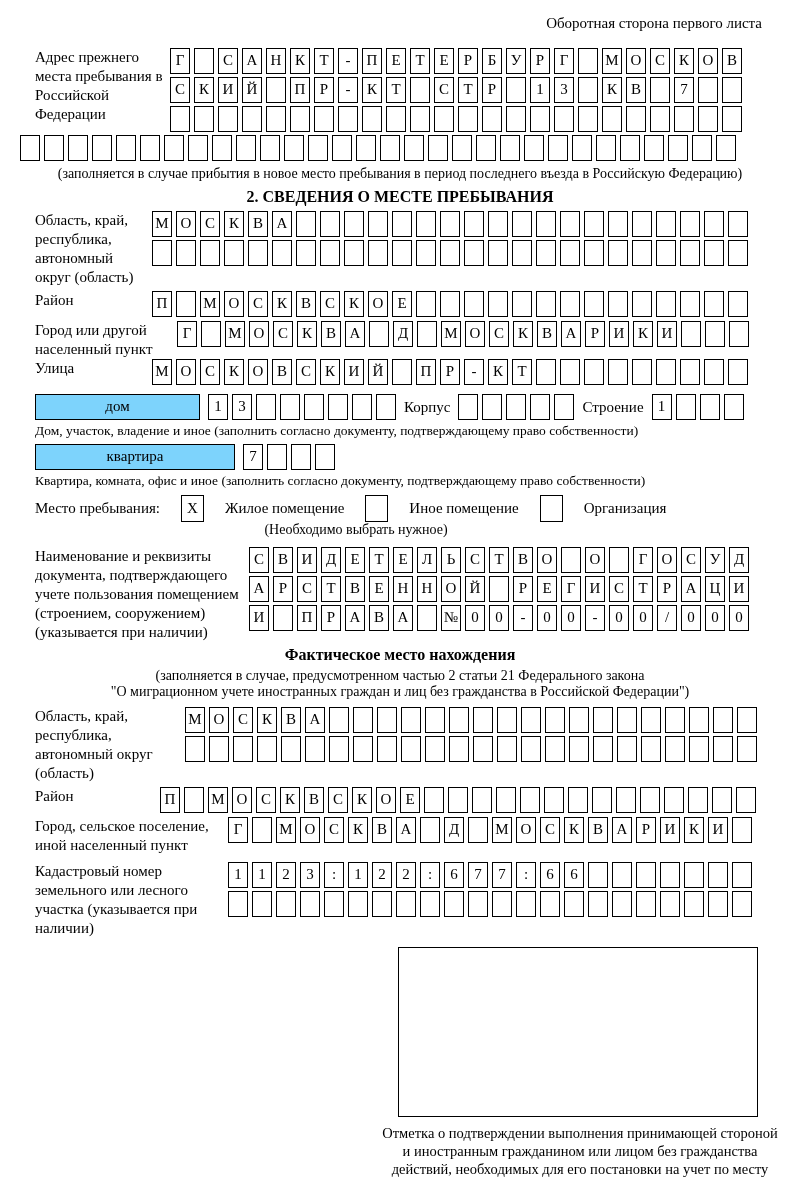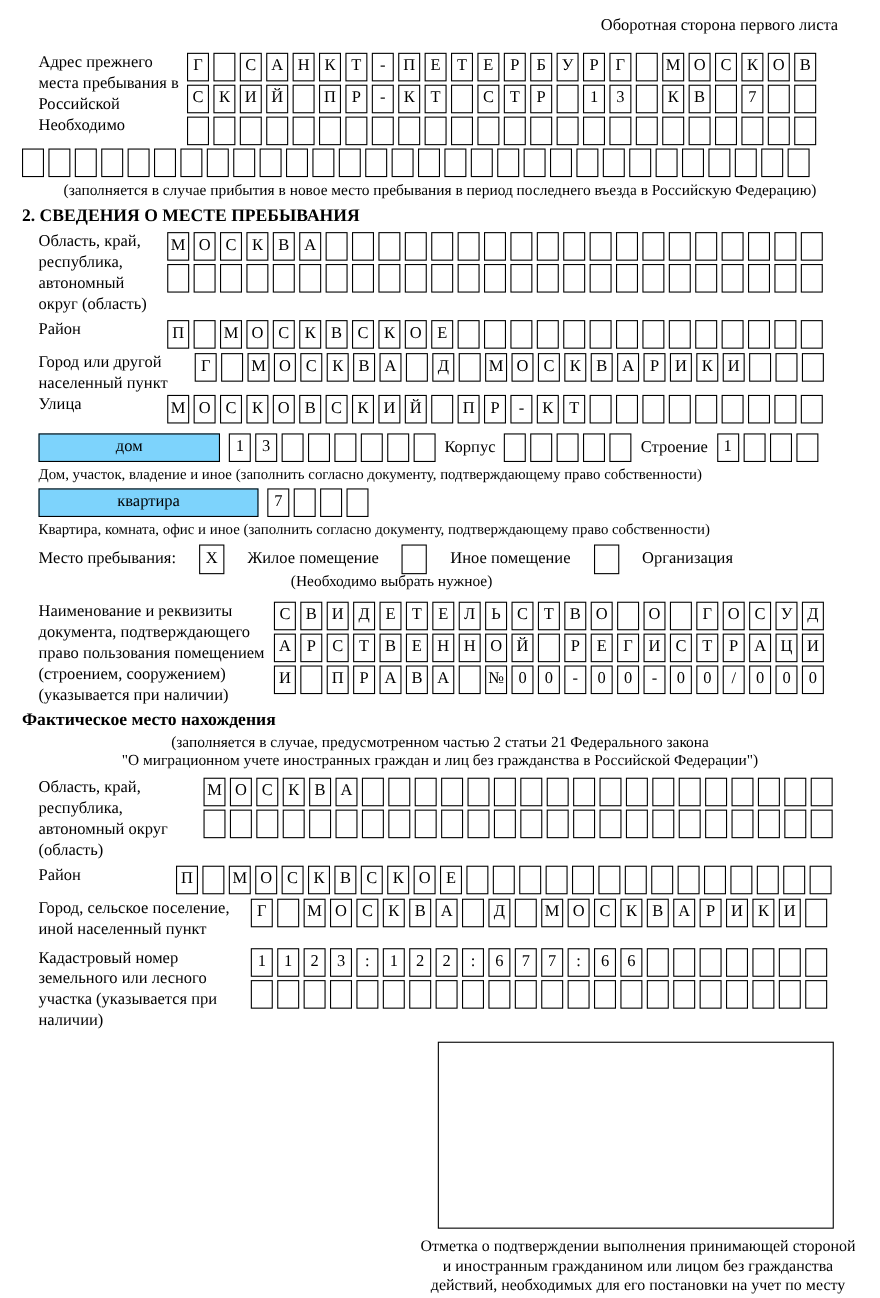--- a/index.html
+++ b/index.html
@@ -9,40 +9,40 @@
   .block{display:flex;align-items:flex-start;}
   .label{font-size:15px;line-height:19px;box-sizing:border-box;padding-left:15px;padding-right:6px;flex:none;}
   .w150{width:150px}.w132{width:132px}.w157{width:157px}.w165{width:165px}.w140{width:140px}.w208{width:208px}.w229{width:229px}
   .rows{display:flex;flex-direction:column;gap:3px;}
   .cellrow{display:flex;gap:4px;flex:none;}
   .cell{box-sizing:border-box;flex:none;width:20px;height:26px;border:1.6px solid #000;
         font-size:15px;line-height:23px;text-align:center;background:#fff;}
   .checkbox .cell{width:23px;height:27px;line-height:24px;}
   .note{font-size:14px;line-height:16px;text-align:center;}
   .note-left{font-size:13.5px;line-height:16px;text-align:left;padding-left:15px;}
-  .sect-title{font-size:16px;font-weight:bold;line-height:19px;}
+  .sect-title{font-size:16px;font-weight:bold;text-align:center;line-height:19px;}
   .widebox{box-sizing:border-box;border:1.6px solid #000;height:26px;font-size:15px;line-height:23px;text-align:center;flex:none;background:#7dd3fc;}
   .inline-label{font-size:15px;line-height:26px;flex:none;}
   .house-row{display:flex;gap:8px;margin-left:15px;align-items:flex-start;}
   .stay-row{display:flex;gap:21px;align-items:center;margin-left:15px;font-size:15px;}
   .stay-note{width:672px;text-align:center;}
   .stamp-box{box-sizing:border-box;margin-left:378px;width:360px;height:170px;border:1.6px solid #000;background:#fff;}
   .stamp-caption{margin-left:360px;width:400px;text-align:center;font-size:14.5px;line-height:18px;}
   .mt2{margin-top:0}.mt3{margin-top:3px}.mt4{margin-top:4px}.mt5{margin-top:5px}
   .mt6{margin-top:6px}.mt7{margin-top:7px}.mt9{margin-top:9px}.mt16{margin-top:16px}
 </style>
 </head>
 <body>
 
 <div class="page">
 
   <div class="hdr">Оборотная сторона первого листа</div>
 
   <div class="block mt16">
-    <div class="label w150">Адрес прежнего места пребывания в Российской Необходимо</div>
+    <div class="label w150">Адрес прежнего места пребывания в Российской Федерации</div>
     <div class="rows">
       <div class="cellrow">
           <span class="cell">Г</span>
           <span class="cell"></span>
           <span class="cell">С</span>
           <span class="cell">А</span>
           <span class="cell">Н</span>
           <span class="cell">К</span>
           <span class="cell">Т</span>
           <span class="cell">-</span>
@@ -357,21 +357,21 @@
       </div>
     <span>Иное помещение</span>
     <div class="cellrow checkbox">
         <span class="cell"></span>
       </div>
     <span>Организация</span>
   </div>
   <div class="note stay-note mt2">(Необходимо выбрать нужное)</div>
 
   <div class="block mt9">
-    <div class="label w229">Наименование и реквизиты документа, подтверждающего право пользования помещением (строением, сооружением) (указывается при наличии)</div>
+    <div class="label w229">Наименование и реквизиты документа, подтверждающего учете пользования помещением (строением, сооружением) (указывается при наличии)</div>
     <div class="rows">
       <div class="cellrow">
           <span class="cell">С</span>
           <span class="cell">В</span>
           <span class="cell">И</span>
           <span class="cell">Д</span>
           <span class="cell">Е</span>
           <span class="cell">Т</span>
           <span class="cell">Е</span>
           <span class="cell">Л</span>

